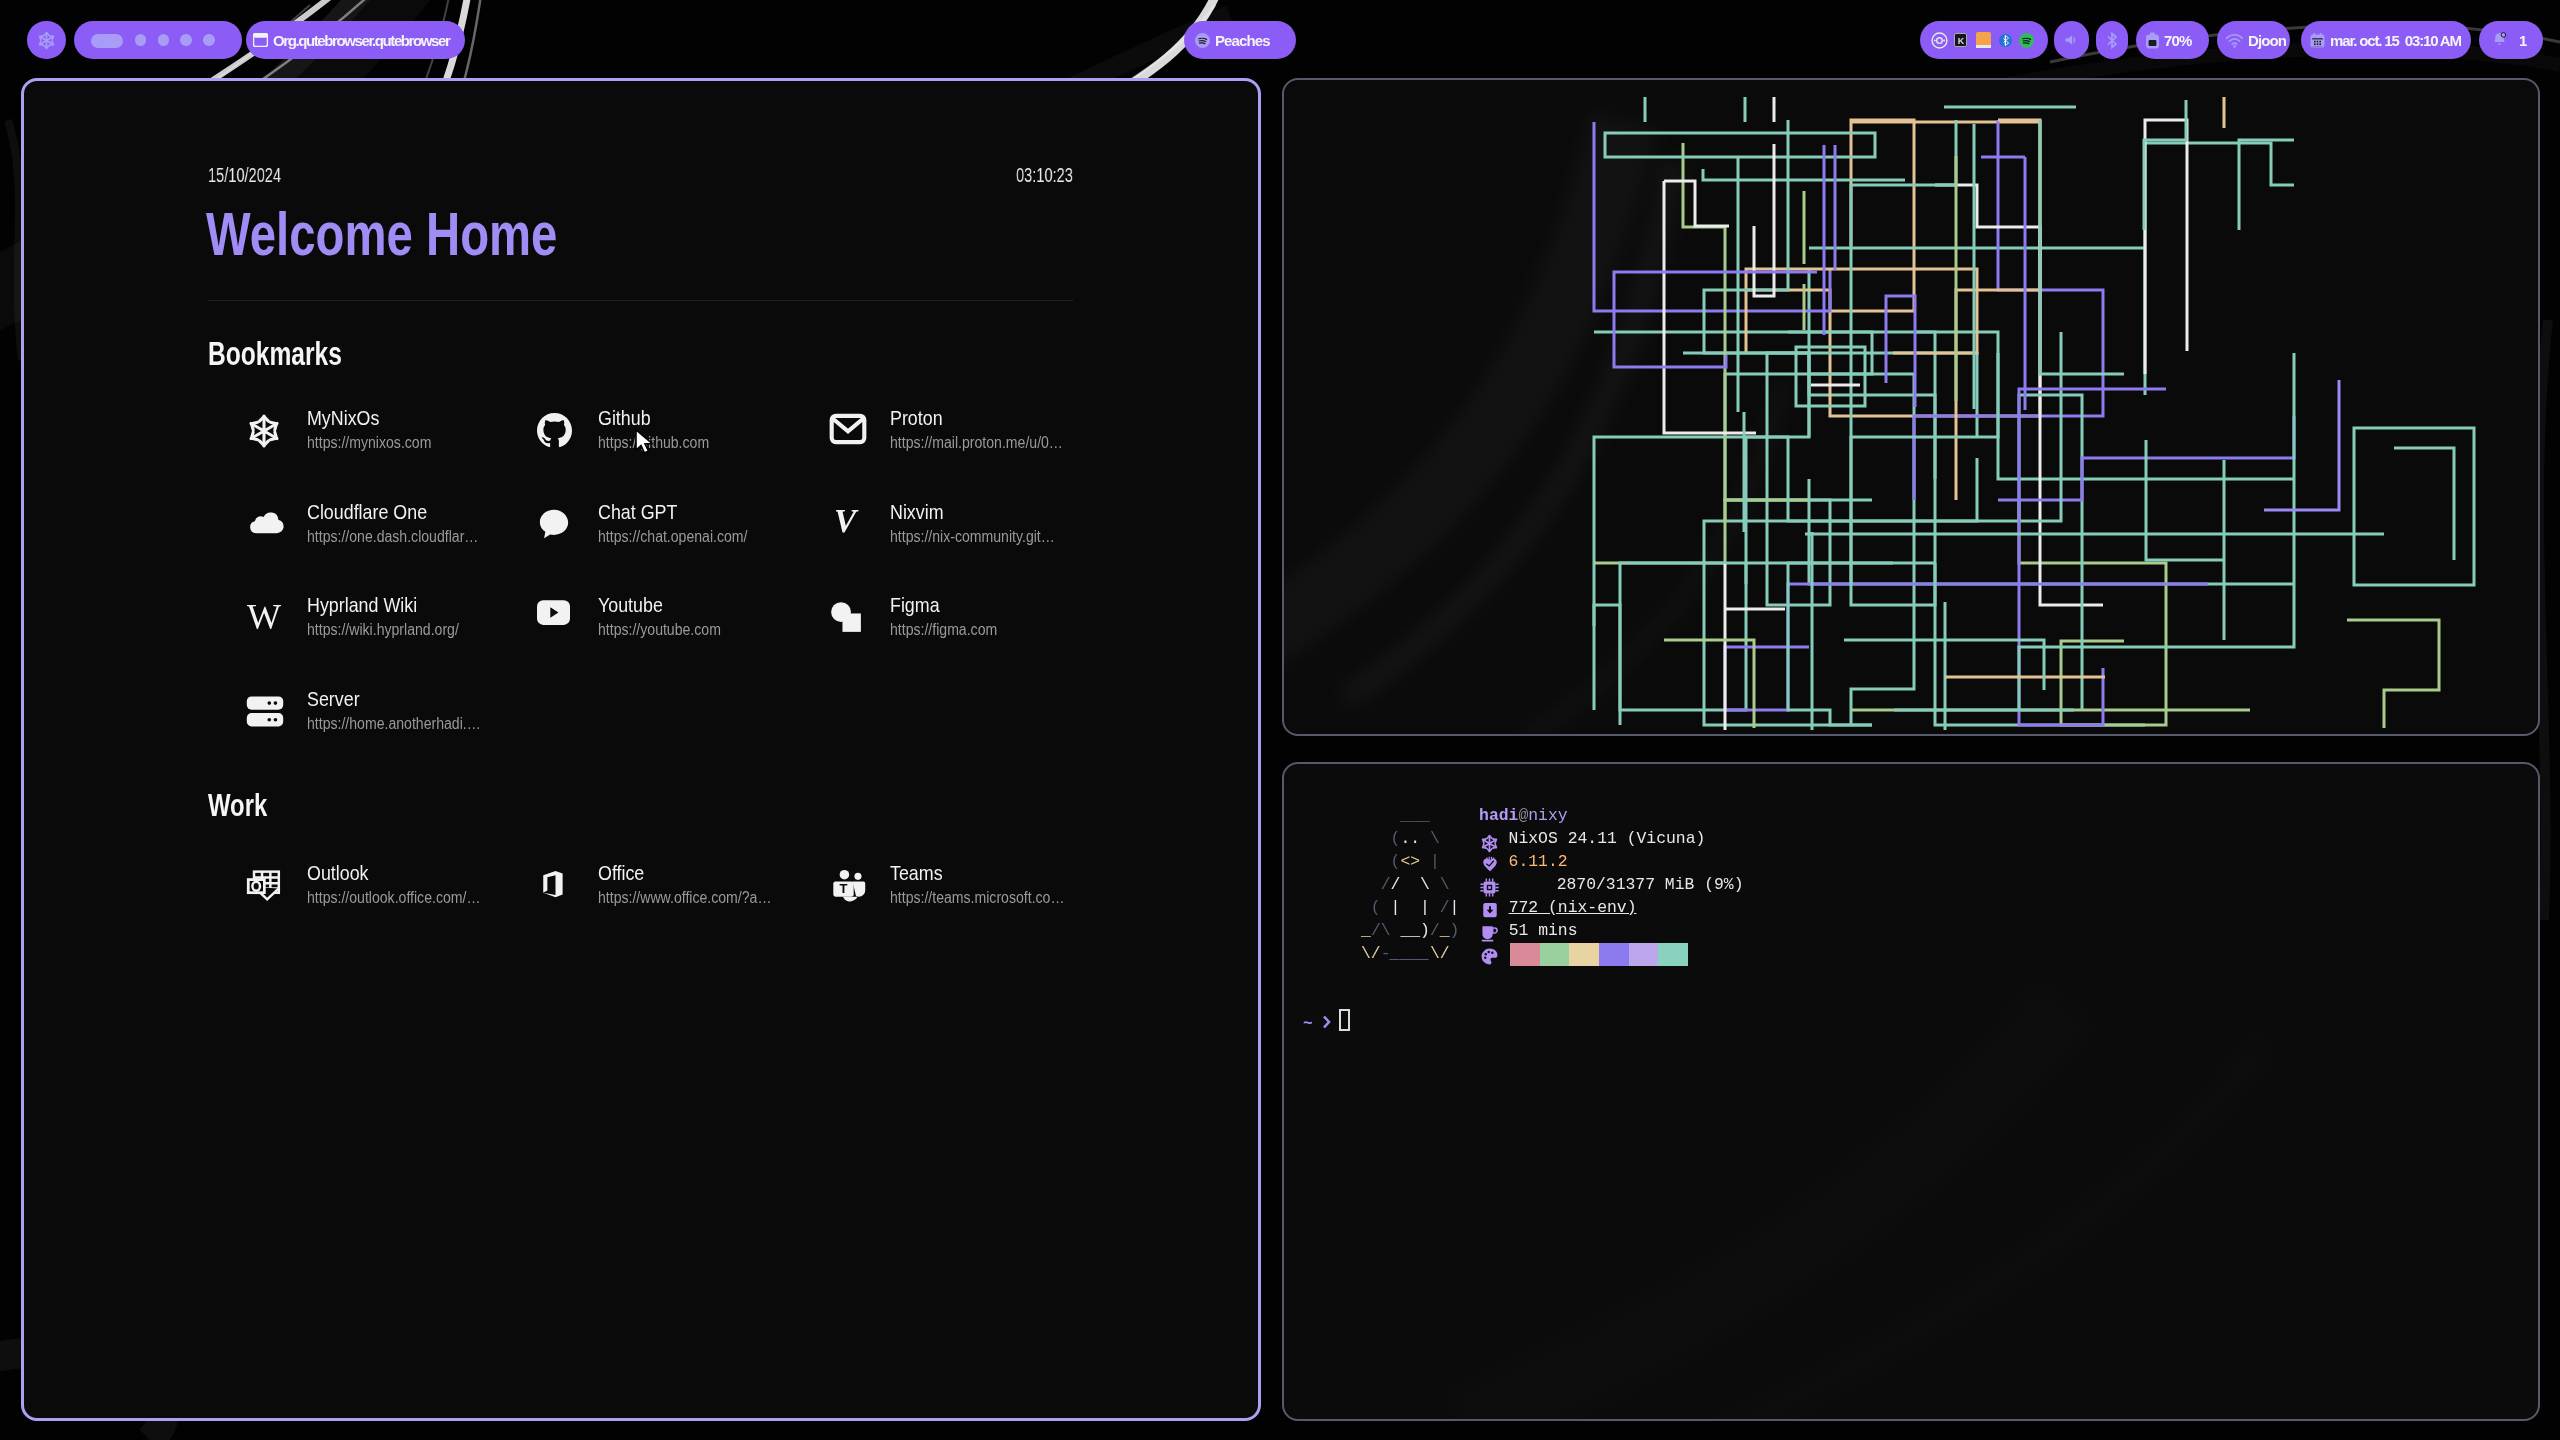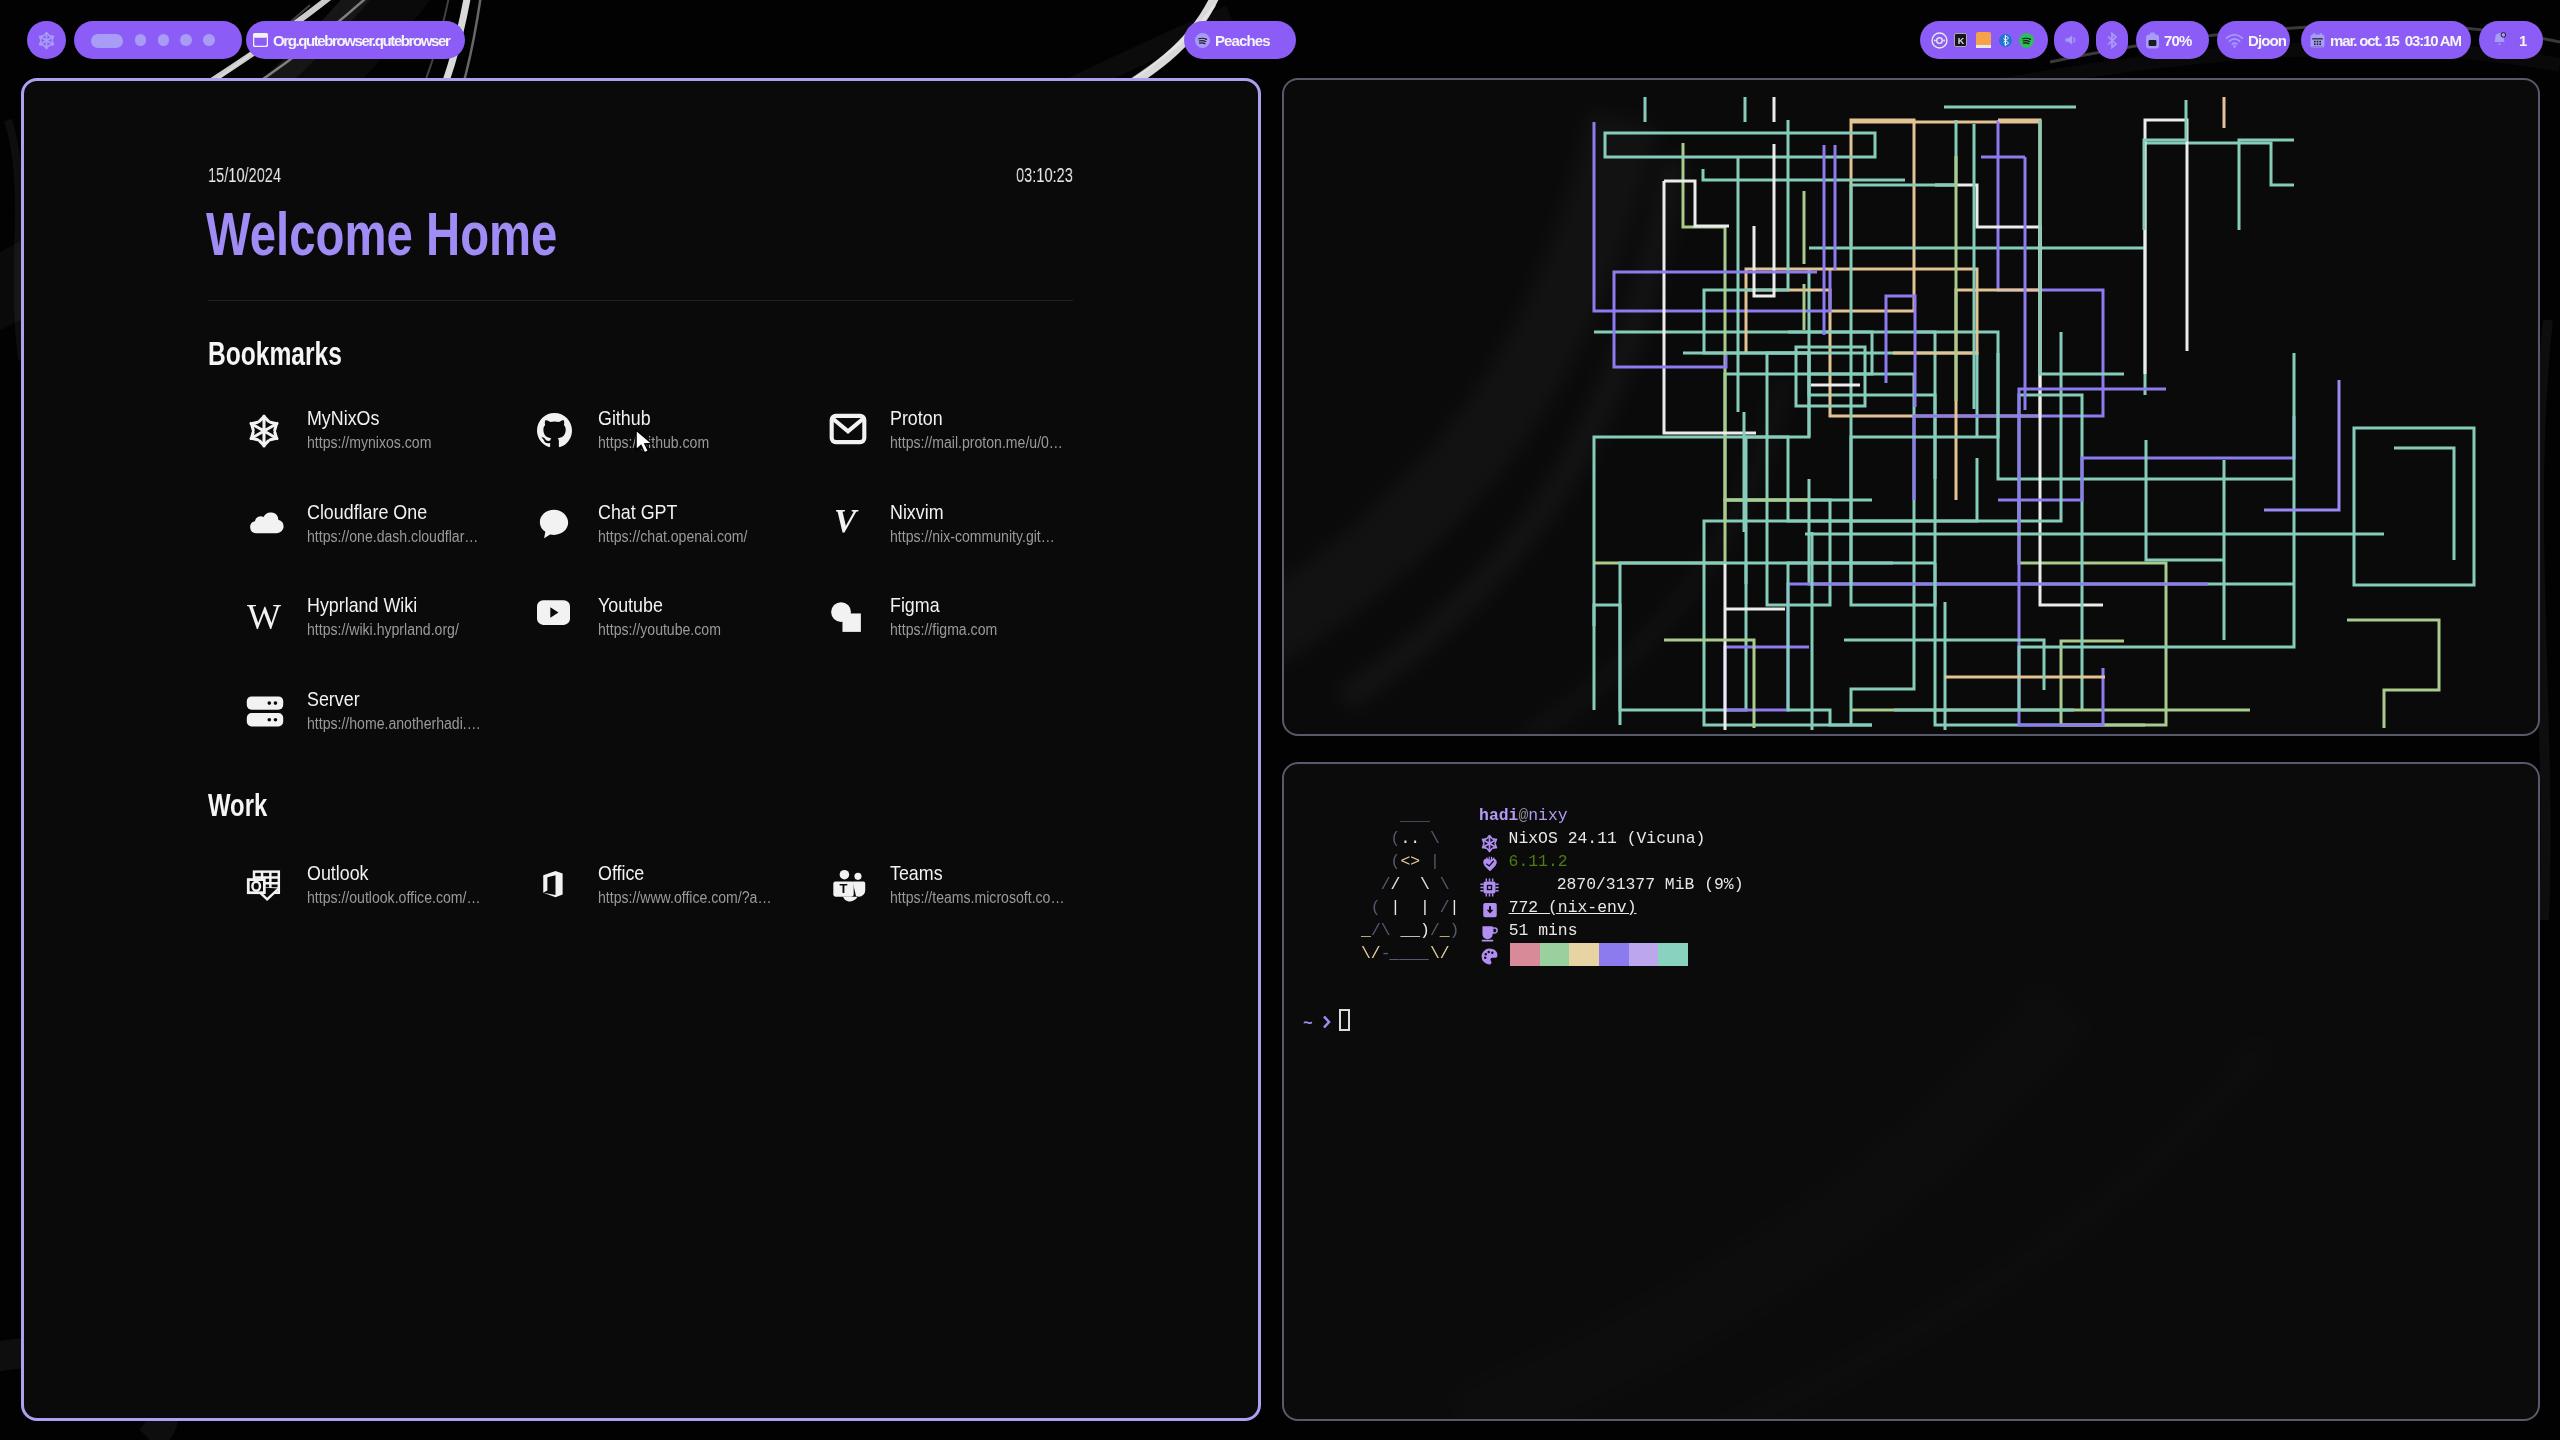--- a/index.html
+++ b/index.html
@@ -433,21 +433,21 @@
         </filter>
       </defs>
       <g filter="url(#bl2)">
         <path d="M180 660 C 420 560, 640 420, 780 240" stroke-width="70" opacity="0.008"></path>
         <path d="M420 680 C 660 560, 860 440, 980 280" stroke-width="26" opacity="0.009"></path>
       </g>
     </svg>
   <div id="fastfetch" class="abs" style="left:18px;top:40px">
     <pre><span style="color:#545a70;">          ___</span>     <span style="color:#b39af5;font-weight:bold;">hadi</span><span style="color:#8a8a96;">@</span><span style="color:#b39af5;font-weight:normal;">nixy</span>
 <span style="color:#545a70;">         (</span><span style="color:#e8e8e8;">..</span><span style="color:#545a70;"> \</span>       <span style="color:#e8e8e8;">NixOS 24.11 (Vicuna)</span>
-<span style="color:#545a70;">         (</span><span style="color:#e8cd9e;">&lt;&gt;</span><span style="color:#545a70;"> |</span>       <span style="color:#4d7c0f;">6.11.2</span>
+<span style="color:#545a70;">         (</span><span style="color:#e8cd9e;">&lt;&gt;</span><span style="color:#545a70;"> |</span>       <span style="color:#fdba74;">6.11.2</span>
 <span style="color:#545a70;">        /</span><span style="color:#e8e8e8;">/</span><span style="color:#545a70;">  </span><span style="color:#e8e8e8;">\</span><span style="color:#545a70;"> \</span>      <span style="color:#e8e8e8;margin-left:48px;">2870/31377 MiB (9%)</span>
 <span style="color:#545a70;">       ( </span><span style="color:#e8e8e8;">|</span><span style="color:#545a70;">  </span><span style="color:#e8e8e8;">|</span><span style="color:#545a70;"> /</span><span style="color:#e8e8e8;">|</span>     <span style="color:#e8e8e8;text-decoration:underline;">772 (nix-env)</span>
 <span style="color:#545a70;">      </span><span style="color:#e8cd9e;">_</span><span style="color:#545a70;">/\</span><span style="color:#545a70;"> </span><span style="color:#e8e8e8;">__)</span><span style="color:#545a70;">/</span><span style="color:#e8cd9e;">_</span><span style="color:#545a70;">)</span>     <span style="color:#e8e8e8;">51 mins</span>
 <span style="color:#545a70;">      </span><span style="color:#e8cd9e;">\/</span><span style="color:#545a70;">-</span><span style="color:#545a70;font-style:italic;">____</span><span style="color:#e8cd9e;">\/</span></pre>
 <svg class="abs" style="left:178px;top:30px" viewBox="-17 -17 34 34" width="19" height="19">
         <g stroke="#b18ef2" stroke-width="3.1" fill="none" stroke-linejoin="round" stroke-linecap="round">
           <path d="M0 -14.2 V14.2 M-12.3 -7.1 L12.3 7.1 M-12.3 7.1 L12.3 -7.1"></path>
           <path d="M-4.2 -9.4 L0.0 -13.6 L4.2 -9.4"></path>
           <path d="M6.0 -8.3 L11.8 -6.8 L10.2 -1.1"></path>
           <path d="M10.2 1.1 L11.8 6.8 L6.0 8.3"></path>

